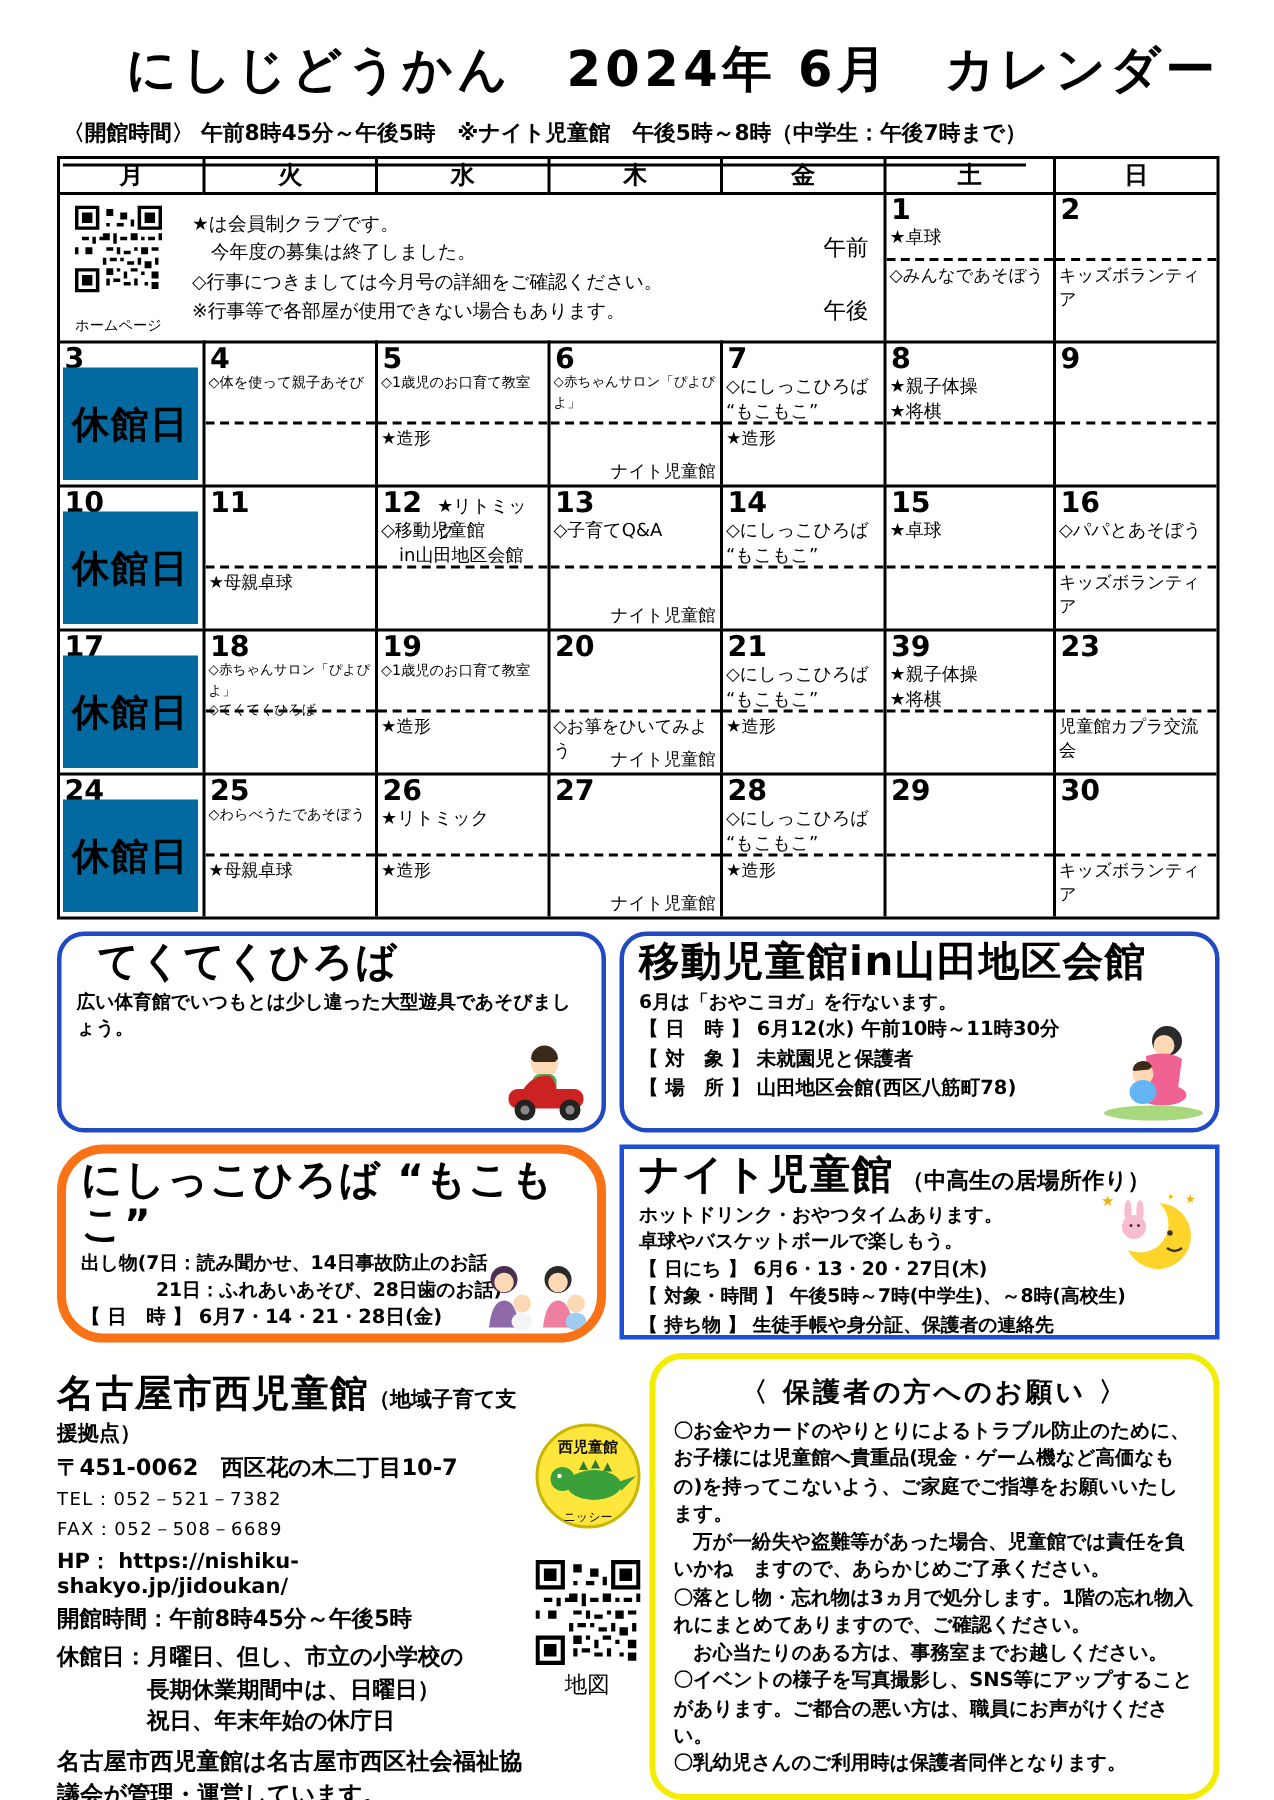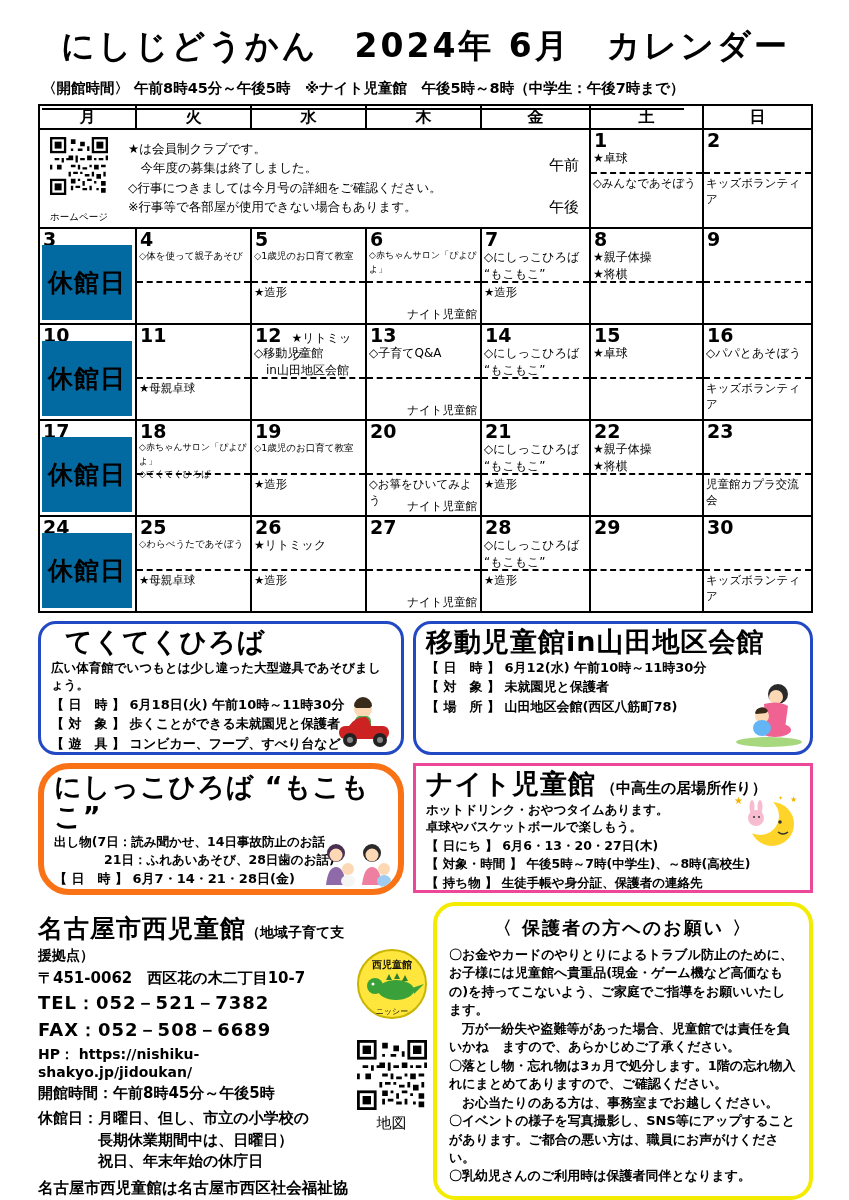--- a/index.html
+++ b/index.html
@@ -4,21 +4,21 @@
 <style>
   * { box-sizing: border-box; }
   html,body { margin:0; padding:0; background:#fff; }
   body {
     width:849px; height:1200px;
     font-family:"DejaVu Sans","Liberation Sans",sans-serif;
     color:#000;
   }
   .page { width:849px; height:1200px; padding:22px 36px 0 38px; overflow:hidden; }
 
-  .title { text-align:center; font-size:33px; font-weight:bold; letter-spacing:3px; margin:2px 0 10px 0; }
+  .title { text-align:right; font-size:33px; font-weight:bold; letter-spacing:3px; margin:2px 0 10px 0; }
 
   .hours { font-size:14.5px; font-weight:bold; margin:0 0 6px 4px; }
   .hours span { border-bottom:2px solid #000; padding-bottom:12px; }
 
   
   .calendar {
     width:775px; border:2px solid #000;
     display:grid;
     grid-template-columns:95px 115px 115px 115px 109px 113px 109px;
     grid-template-rows:24px 97px 96px 96px 96px 96px;
@@ -54,21 +54,21 @@
   .info-notes { font-size:12.5px; line-height:1.55; margin-left:16px; padding-top:4px; }
   .ampm { position:absolute; right:10px; font-size:15px; }
   .am-label { top:26px; }
   .pm-label { bottom:10px; }
 
   
   .boxrow { display:flex; gap:9px; margin-top:8px; }
   .ibox { position:relative; padding:3px 12px 4px 10px; overflow:hidden; }
   .box-blue  { border:3px solid #2149c4; border-radius:18px; }
   .box-dark  { border:6px solid #f97316; border-radius:31px; }
-  .box-green { border:3px solid #ec4899; }
+  .box-green { border:3px solid #1d4ed8; }
   .box-yellow{ border:4px solid #f4ec00; border-radius:22px; }
 
   .tekuteku { width:366px; height:134px; }
   .idou     { width:400px; height:134px; }
   .mokomoko { width:366px; height:132px; }
   .nightbox { width:400px; height:130px; }
 
   .ibox-title { font-size:27px; font-weight:bold; letter-spacing:1px; line-height:1.1; }
   .tekuteku .ibox-title { margin-left:14px; }
   .ibox-title-sub { font-size:15px; font-weight:bold; }
@@ -76,21 +76,21 @@
   .ibox-lines { font-size:13px; font-weight:bold; line-height:1.5; margin-top:1px; }
   .ill { position:absolute; }
 
   
   .bottom { display:flex; margin-top:7px; align-items:flex-start; }
   .contact { width:395px; display:flex; margin-top:10px; }
   .contact-text { width:312px; }
   .contact-name { font-size:25px; font-weight:bold; letter-spacing:1px; white-space:nowrap; }
   .contact-name-suffix { font-size:14px; font-weight:bold; }
   .c-postal { font-size:15px; font-weight:bold; margin-top:4px; }
-  .c-tel, .c-fax { font-size:18px; font-weight:bold; margin-top:3px; letter-spacing:1px; }
+  .c-tel, .c-fax { font-size:12px; font-weight:normal; margin-top:3px; letter-spacing:1px; }
   .c-hp { font-size:14px; font-weight:bold; margin-top:4px; }
   .c-open, .c-closed { font-size:15px; font-weight:bold; margin-top:3px; line-height:1.45; }
   .c-footer { font-size:15.5px; font-weight:bold; margin-top:4px; line-height:1.45; }
   .contact-side { width:83px; text-align:center; }
   .mascot-svg { width:72px; height:72px; margin-top:36px; }
   .map-qr { width:70px; height:70px; margin-top:16px; }
   .map-label { font-size:15px; margin-top:4px; }
 
   .parents { width:380px; min-height:208px; padding:6px 12px 10px 12px; }
   .parents-title { text-align:center; font-size:18px; font-weight:bold; letter-spacing:2px; margin:4px 0 6px 0; }
@@ -290,21 +290,21 @@
     <div class="cc wk day">
       <div class="day-head">
           <span class="day-num">21</span>
         </div>
       <div class="day-am pre">◇にしっこひろば
 “もこもこ”</div>
       <div class="day-pm pre">★造形</div>
     </div>
     <div class="cc wk day">
       <div class="day-head">
-          <span class="day-num">22</span>
+          <span class="day-num">39</span>
         </div>
       <div class="day-am pre">★親子体操
 ★将棋</div>
       <div class="day-pm pre"></div>
     </div>
     <div class="cc wk day">
       <div class="day-head">
           <span class="day-num">23</span>
         </div>
       <div class="day-am pre"></div>
@@ -360,37 +360,35 @@
         </div>
       <div class="day-am pre"></div>
       <div class="day-pm pre">キッズボランティア</div>
     </div>
   </div>
 
   <div class="boxrow">
     <div class="ibox box-blue tekuteku">
       <div class="ibox-title">てくてくひろば</div>
       <div class="ibox-desc">広い体育館でいつもとは少し違った大型遊具であそびましょう。</div>
-      <div class="ibox-lines pre">【 日　時 】 6月18日(火) 午前10時～11時30分
-【 対　象 】 歩くことができる未就園児と保護者
-【 遊　具 】 コンビカー、フープ、すべり台など</div>
       <svg class="ill" style="right:6px;bottom:4px;width:62px;height:52px" viewBox="0 0 62 52">
         <circle cx="30" cy="13" r="9" fill="#fcd9b4"></circle>
         <path d="M21 10 a9 9 0 0 1 18 0 l-2 2 -14 0 z" fill="#3a2a1a"></path>
         <rect x="22" y="20" width="16" height="14" rx="5" fill="#53a653"></rect>
         <rect x="6" y="30" width="50" height="13" rx="6" fill="#cc2222"></rect>
         <path d="M16 30 q6 -9 16 -9 q4 0 6 9 z" fill="#cc2222"></path>
         <circle cx="17" cy="44" r="7" fill="#222"></circle>
           <circle cx="17" cy="44" r="3" fill="#888"></circle>
         <circle cx="47" cy="44" r="7" fill="#222"></circle>
           <circle cx="47" cy="44" r="3" fill="#888"></circle>
       </svg>
     </div>
     <div class="ibox box-blue idou">
       <div class="ibox-title">移動児童館in山田地区会館</div>
+      <div class="ibox-desc">6月は「おやこヨガ」を行ないます。</div>
       <div class="ibox-lines pre">【 日　時 】 6月12(水) 午前10時～11時30分
 【 対　象 】 未就園児と保護者
 【 場　所 】 山田地区会館(西区八筋町78)</div>
       <svg class="ill" style="right:6px;bottom:4px;width:70px;height:68px" viewBox="0 0 70 68">
         <ellipse cx="35" cy="62" rx="33" ry="5" fill="#a8d87e"></ellipse>
         <circle cx="44" cy="14" r="10" fill="#2a2a2a"></circle>
         <circle cx="42" cy="17" r="7" fill="#fcd9b4"></circle>
         <path d="M30 24 q14 -4 24 2 l-3 22 q-10 5 -19 0 z" fill="#f06292"></path>
         <ellipse cx="41" cy="50" rx="16" ry="7" fill="#f06292"></ellipse>
         <circle cx="28" cy="36" r="7" fill="#fcd9b4"></circle>

